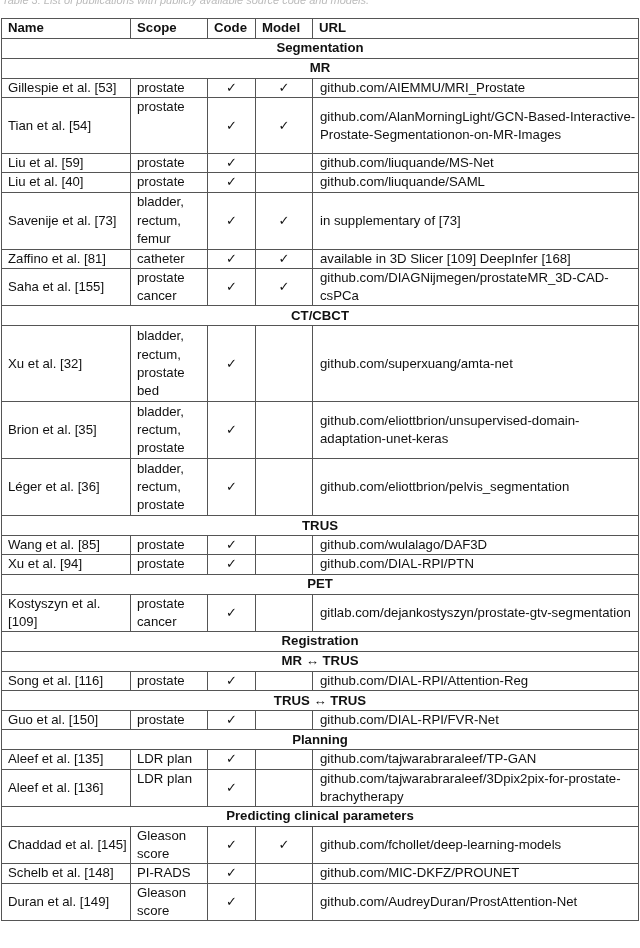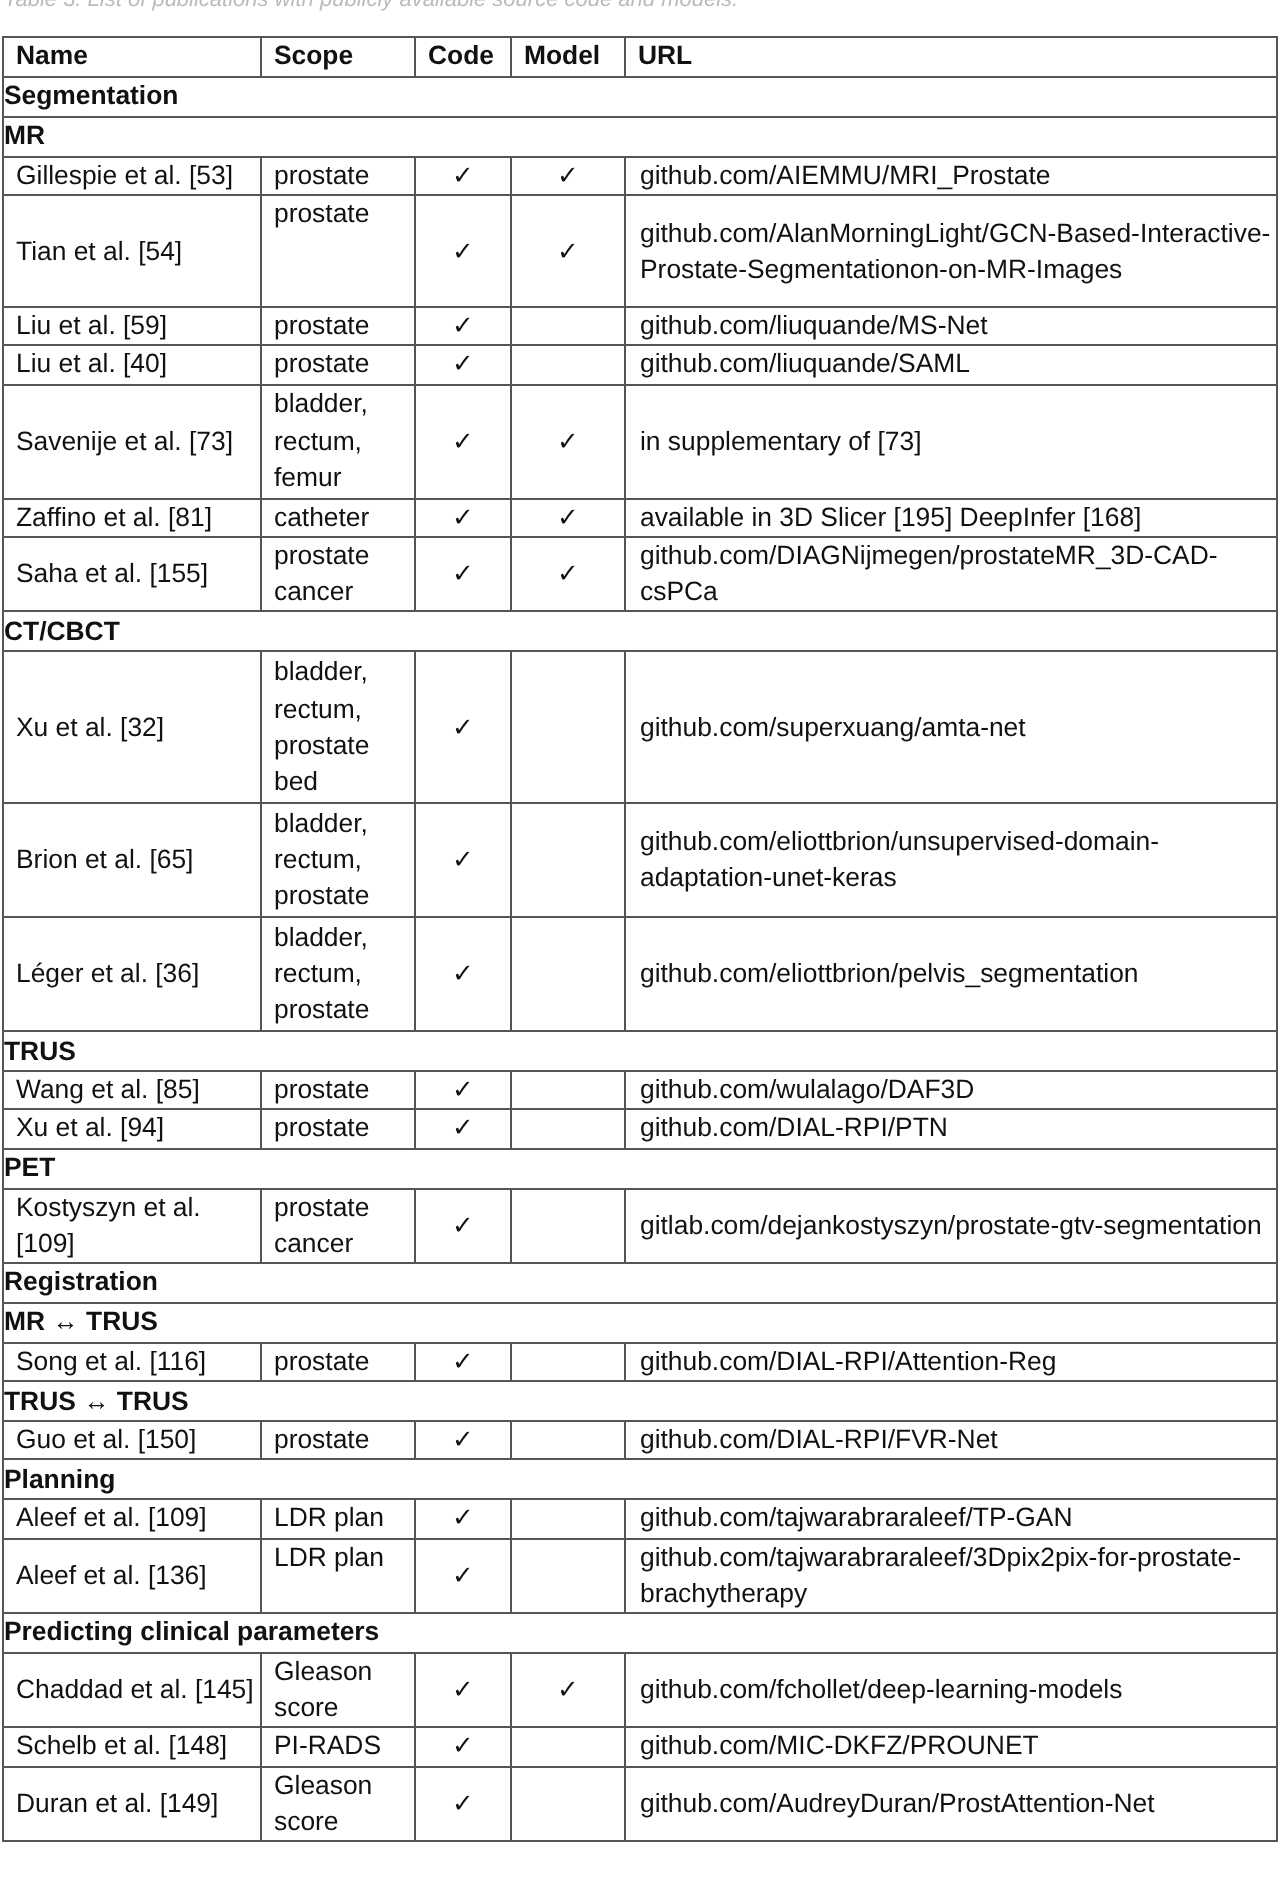--- a/index.html
+++ b/index.html
@@ -20,21 +20,21 @@
     border: 1px solid #555; padding: 0 0 0 6px; vertical-align: middle; text-align: left;
     font-weight: normal;
   }
   col.c-name { width: 129px; }
   col.c-scope { width: 77px; }
   col.c-code { width: 48px; }
   col.c-model { width: 57px; }
   col.c-url { width: 326px; }
   th { font-weight: bold !important; height: 19px; }
   tr.section td {
-    text-align: left; font-weight: bold; padding: 0; height: 19px;
+    text-align: center; font-weight: bold; padding: 0; height: 19px;
   }
   td.scope { vertical-align: top !important; }
   td.check { text-align: center !important; padding: 0 !important; font-size: 13px; }
   td.url { padding-left: 7px !important; }
 </style>
 </head>
 <body>
 
 <div class="caption">Table 3: List of publications with publicly available source code and models.</div>
 
@@ -95,41 +95,41 @@
         <td>bladder, rectum, femur</td>
         <td class="check"><span>✓</span></td>
         <td class="check"><span>✓</span></td>
         <td class="url">in supplementary of [73]</td>
       </tr>
       <tr>
         <td>Zaffino et al. [81]</td>
         <td>catheter</td>
         <td class="check"><span>✓</span></td>
         <td class="check"><span>✓</span></td>
-        <td class="url">available in 3D Slicer [195] DeepInfer [168]</td>
+        <td class="url">available in 3D Slicer [109] DeepInfer [168]</td>
       </tr>
       <tr>
         <td>Saha et al. [155]</td>
         <td>prostate cancer</td>
         <td class="check"><span>✓</span></td>
         <td class="check"><span>✓</span></td>
         <td class="url">github.com/DIAGNijmegen/prostateMR_3D-CAD-csPCa</td>
       </tr>
       <tr class="section">
         <td colspan="5">CT/CBCT</td>
       </tr>
       <tr style="height: 76px;">
         <td>Xu et al. [32]</td>
         <td>bladder, rectum, prostate bed</td>
         <td class="check"><span>✓</span></td>
         <td class="check"></td>
         <td class="url">github.com/superxuang/amta-net</td>
       </tr>
       <tr style="height: 57px;">
-        <td>Brion et al. [65]</td>
+        <td>Brion et al. [35]</td>
         <td>bladder, rectum, prostate</td>
         <td class="check"><span>✓</span></td>
         <td class="check"></td>
         <td class="url">github.com/eliottbrion/unsupervised-domain-adaptation-unet-keras</td>
       </tr>
       <tr style="height: 57px;">
         <td>Léger et al. [36]</td>
         <td>bladder, rectum, prostate</td>
         <td class="check"><span>✓</span></td>
         <td class="check"></td>
@@ -182,21 +182,21 @@
         <td>Guo et al. [150]</td>
         <td>prostate</td>
         <td class="check"><span>✓</span></td>
         <td class="check"></td>
         <td class="url">github.com/DIAL-RPI/FVR-Net</td>
       </tr>
       <tr class="section">
         <td colspan="5">Planning</td>
       </tr>
       <tr>
-        <td>Aleef et al. [109]</td>
+        <td>Aleef et al. [135]</td>
         <td>LDR plan</td>
         <td class="check"><span>✓</span></td>
         <td class="check"></td>
         <td class="url">github.com/tajwarabraraleef/TP-GAN</td>
       </tr>
       <tr>
         <td>Aleef et al. [136]</td>
         <td class="scope">LDR plan</td>
         <td class="check"><span>✓</span></td>
         <td class="check"></td>

